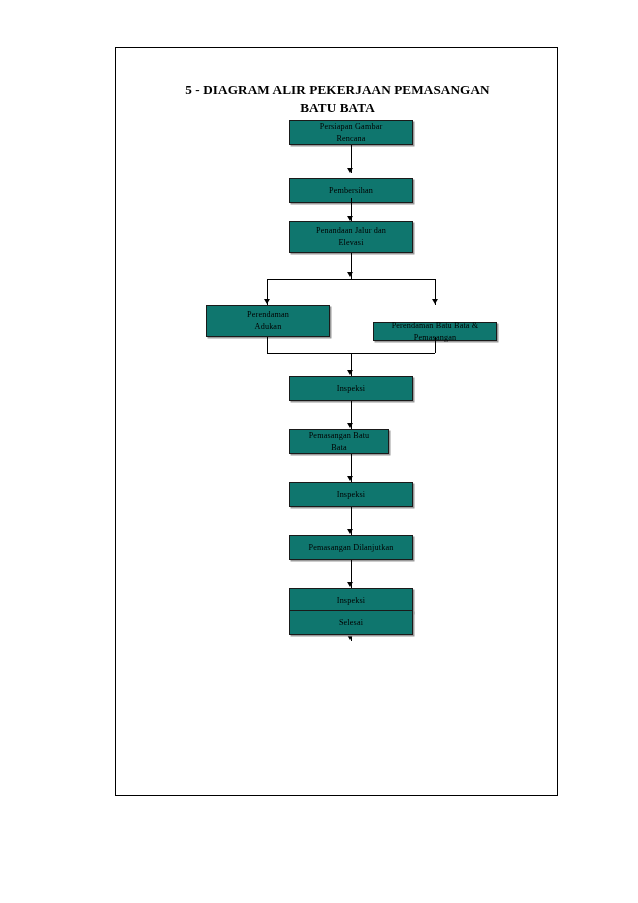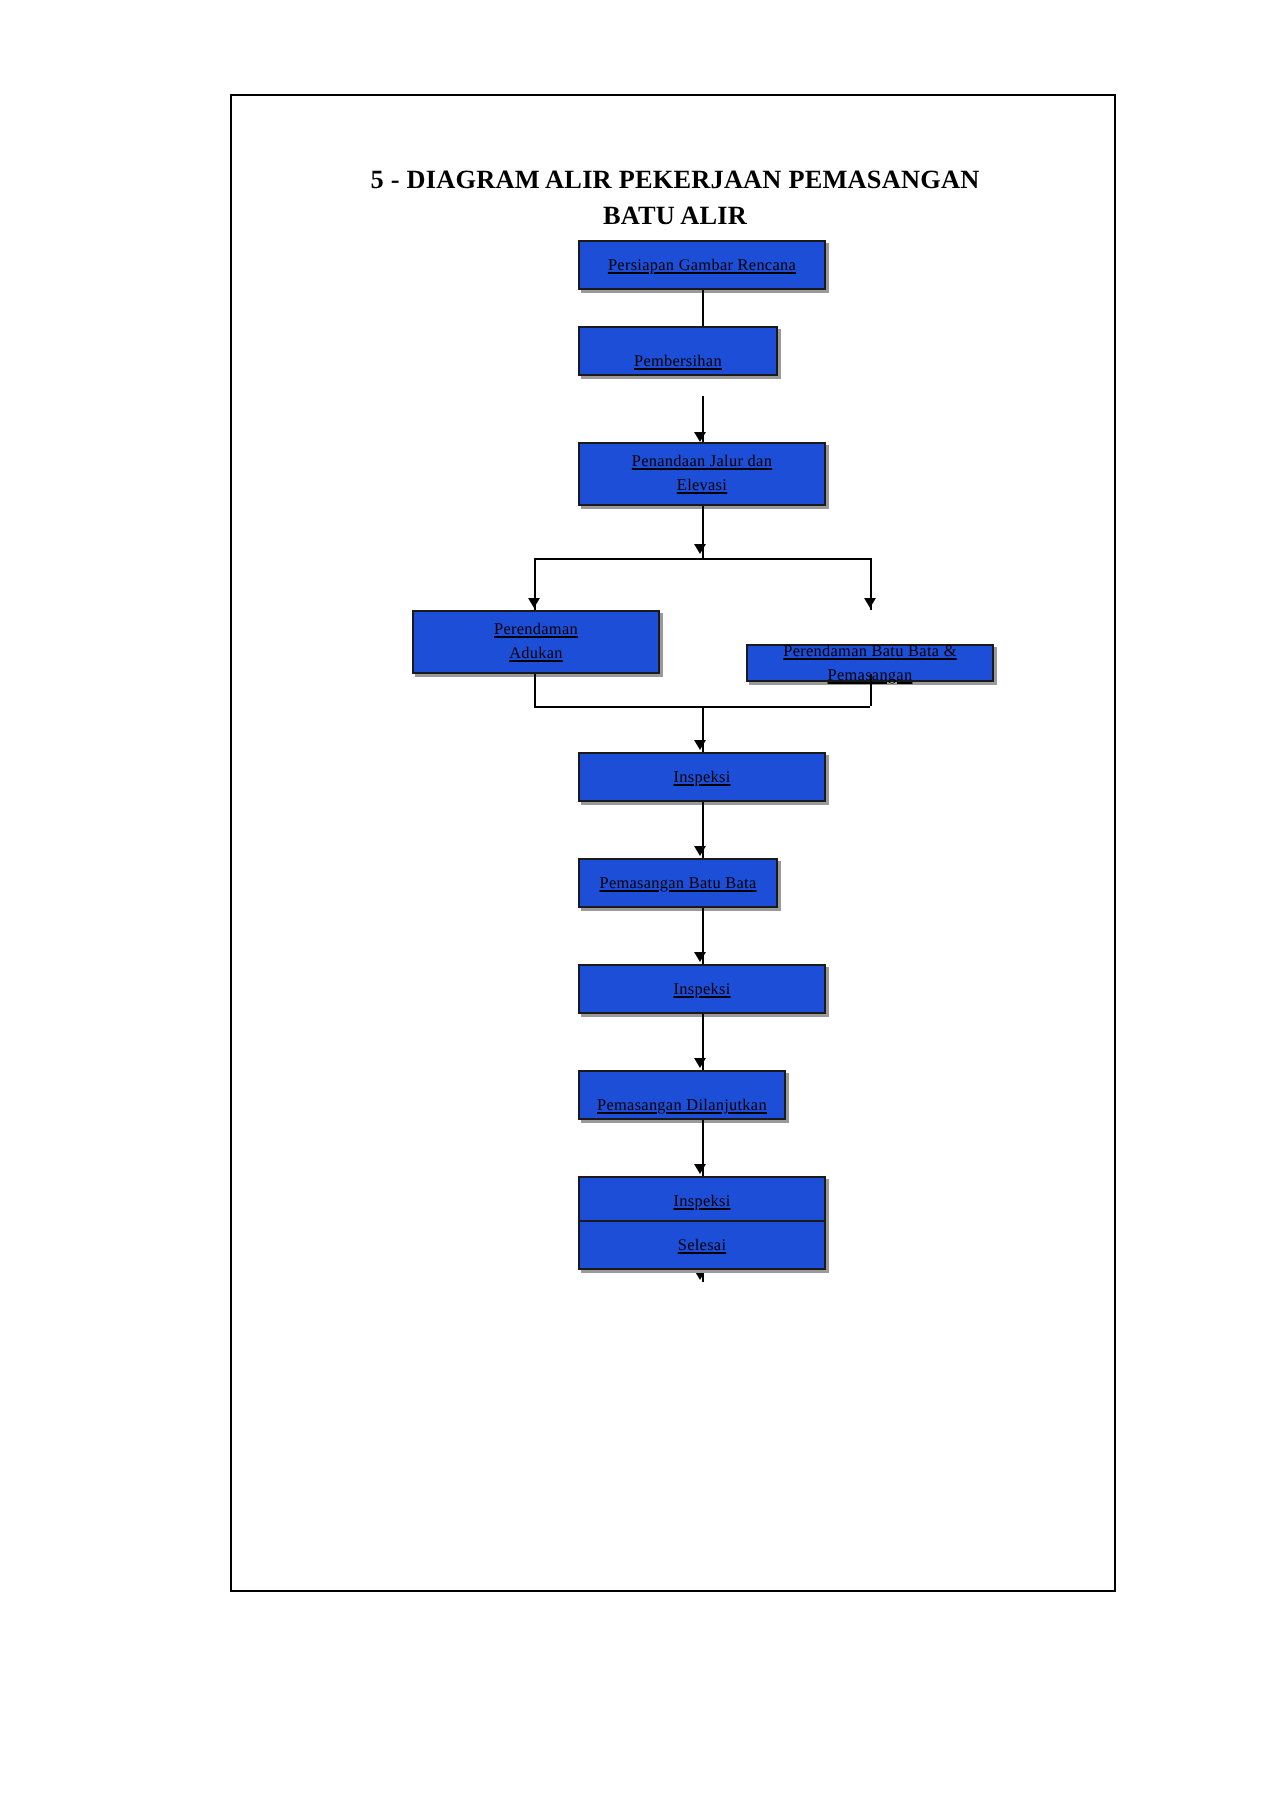--- a/index.html
+++ b/index.html
@@ -46,32 +46,31 @@
     left: 0;
     top: 0;
     width: 443px;
     height: 749px;
   }
 
   .node {
     position: absolute;
     box-sizing: border-box;
     border: 1px solid #1a1a1a;
-    background: #1d4ed8;
+    background: #0f766e;
     box-shadow: 1.5px 1.5px 0 0 #9a9a9a;
     display: flex;
     align-items: center;
     justify-content: center;
     text-align: center;
     font-size: 8.2px;
     line-height: 12px;
     color: #000000;
     letter-spacing: 0.15px;
-    padding: 0 3px;
-    text-decoration: underline;
+    padding: 0 15px;
   }
   .node .node-text { display: block; width: 100%; }
 
   
   .vline {
     position: absolute;
     width: 0;
     border-left: 1.1px solid #000000;
   }
   .hline {
@@ -88,33 +87,33 @@
     border-top: 5.2px solid #000000;
   }
 </style>
 </head>
 <body>
 
 <div id="page-sheet">
 
   <div id="diagram-title">
     <span class="title-line">5 - DIAGRAM ALIR PEKERJAAN PEMASANGAN</span>
-    <span class="title-line">BATU ALIR</span>
+    <span class="title-line">BATU BATA</span>
   </div>
 
   <div id="flow-canvas">
 
     <div class="node" style="left:173px; top:72px; width:124px; height:25px;">
       <span class="node-text">Persiapan Gambar Rencana</span>
     </div>
 
     <div class="vline" style="left:234.5px; top:97px; height:28px;"></div>
     <div class="arrowhead" style="left:231px; top:120px;"></div>
 
-    <div class="node" style="left:173px; top:115px; width:100px; height:25px;align-items:flex-end;">
+    <div class="node" style="left:173px; top:130px; width:124px; height:25px;">
       <span class="node-text">Pembersihan</span>
     </div>
 
     <div class="vline" style="left:234.5px; top:150px; height:28px;"></div>
     <div class="arrowhead" style="left:231px; top:168px;"></div>
 
     <div class="node" style="left:173px; top:173px; width:124px; height:32px;">
       <span class="node-text">
         <span>Penandaan Jalur dan</span><br>
         <span>Elevasi</span>
@@ -167,21 +166,21 @@
     <div class="vline" style="left:234.5px; top:406px; height:28px;"></div>
     <div class="arrowhead" style="left:231px; top:428px;"></div>
 
     <div class="node" style="left:173px; top:434px; width:124px; height:25px;">
       <span class="node-text">Inspeksi</span>
     </div>
 
     <div class="vline" style="left:234.5px; top:459px; height:28px;"></div>
     <div class="arrowhead" style="left:231px; top:481px;"></div>
 
-    <div class="node" style="left:173px; top:487px; width:104px; height:25px;align-items:flex-end;">
+    <div class="node" style="left:173px; top:487px; width:124px; height:25px;">
       <span class="node-text">Pemasangan Dilanjutkan</span>
     </div>
 
     <div class="vline" style="left:234.5px; top:512px; height:28px;"></div>
     <div class="arrowhead" style="left:231px; top:534px;"></div>
 
     <div class="node" style="left:173px; top:540px; width:124px; height:25px;">
       <span class="node-text">Inspeksi</span>
     </div>
 

